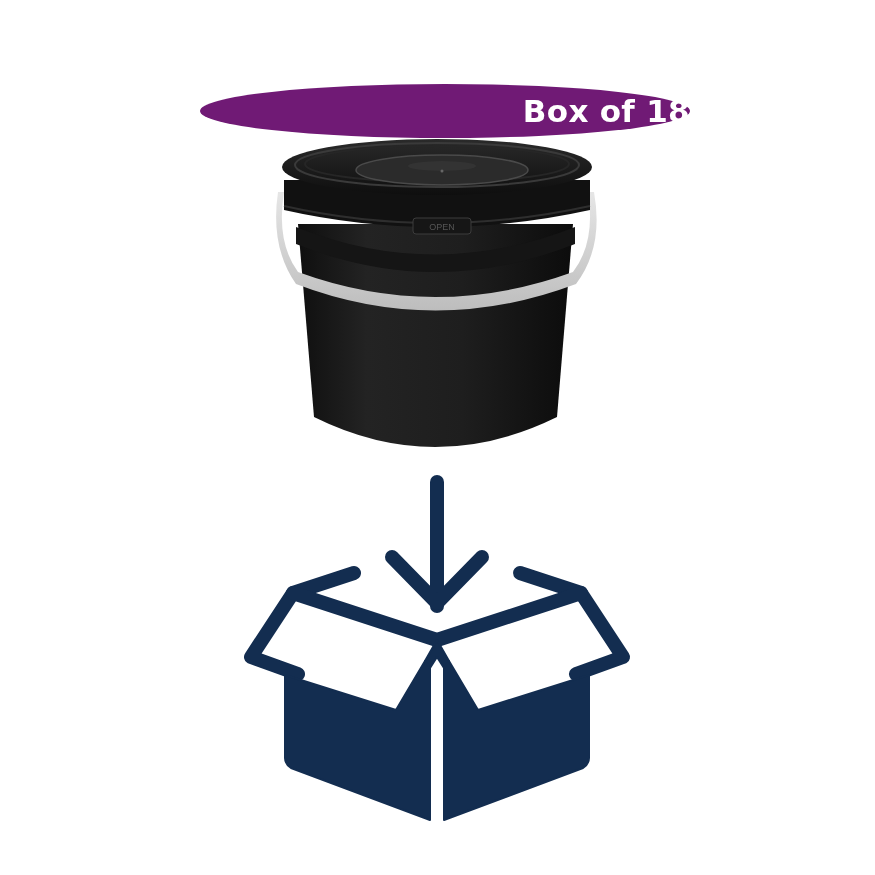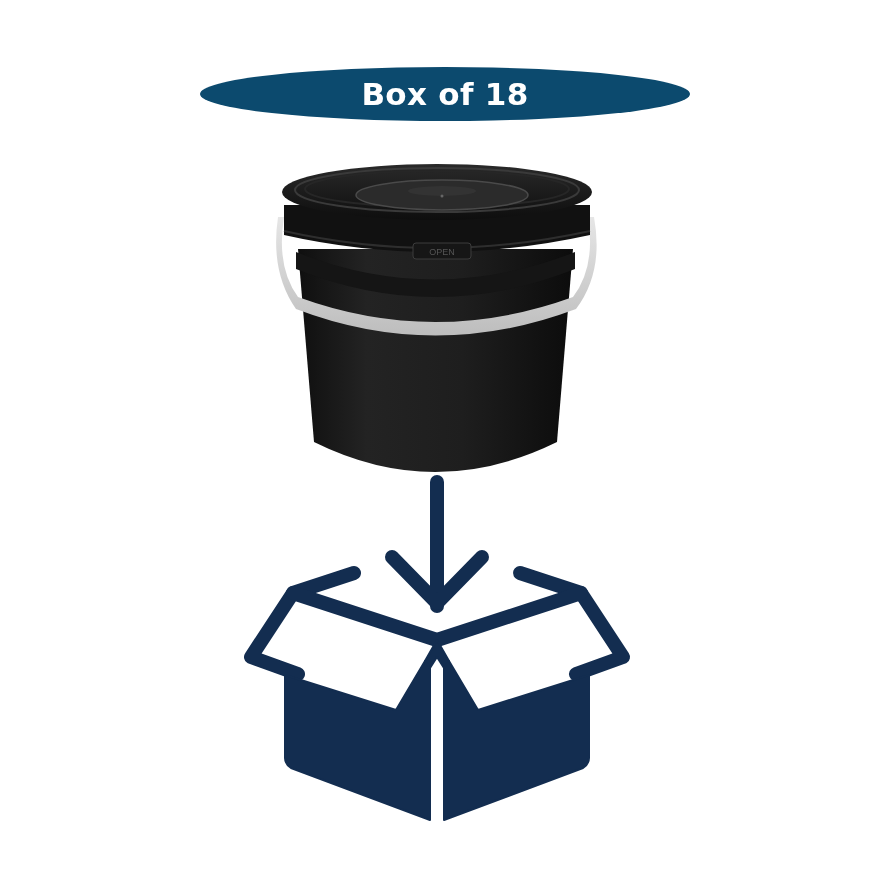--- a/index.html
+++ b/index.html
@@ -1,27 +1,27 @@
 <!DOCTYPE html>
 <html><head>
 <meta charset="utf-8">
 <style>
   html, body { margin: 0; padding: 0; background: #ffffff; }
   body { width: 875px; height: 875px; position: relative; overflow: hidden;
          font-family: "Liberation Sans", "DejaVu Sans", sans-serif; }
   .pill {
-    position: absolute; left: 200px; top: 67px; width: 490px; height: 54px;
-    background: #0c4a6e; border-radius: 245px / 27px;
-    display: flex; align-items: center; justify-content: center;
+    position: absolute; left: 200px; top: 84px; width: 490px; height: 54px;
+    background: #701a75; border-radius: 245px / 27px;
+    display: flex; align-items: center; justify-content: flex-end;
   }
   .pill-label {
     color: #ffffff; font-weight: 700; font-size: 31px; letter-spacing: 0.3px;
     font-family: "DejaVu Sans", "Liberation Sans", sans-serif;
   }
-  .bucket { position: absolute; left: 270px; top: 157px; width: 340px; height: 330px; text-align: right; }
+  .bucket { position: absolute; left: 270px; top: 132px; width: 340px; height: 330px; text-align: right; }
   .icon { position: absolute; left: 240px; top: 470px; width: 400px; height: 360px; }
   svg { display: block; }
 </style>
 </head>
 <body>
 
 <div class="pill">
   <span class="pill-label">Box of 18</span>
 </div>
 

